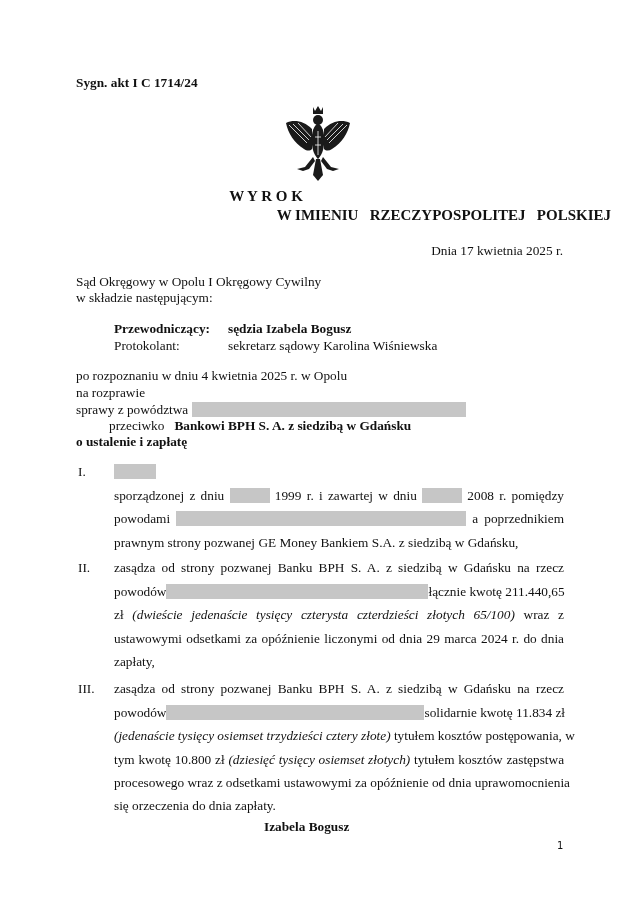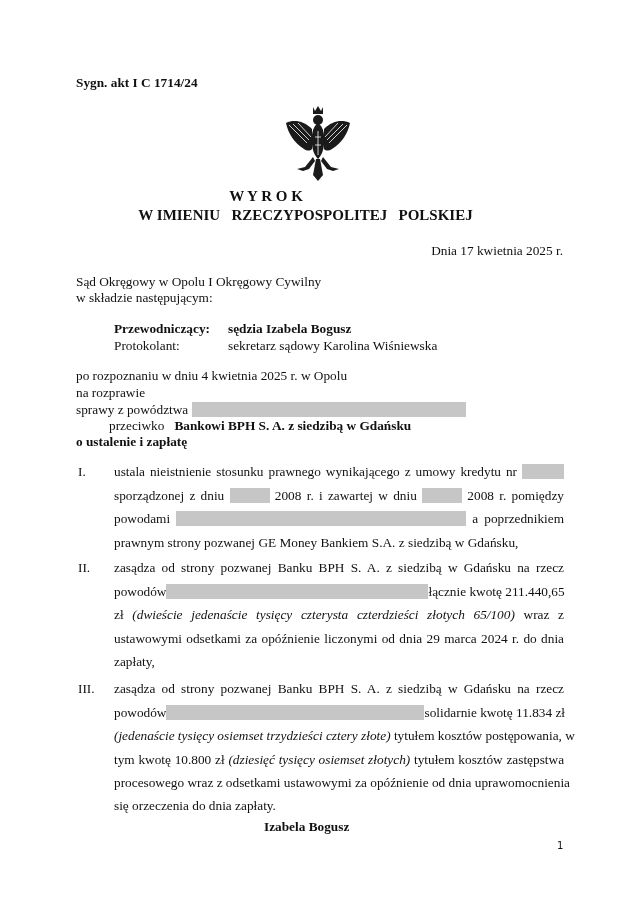--- a/index.html
+++ b/index.html
@@ -32,21 +32,21 @@
     </g>
     <g stroke="#fff" stroke-width="0.8" fill="none">
       <path d="M6 22 l18 18 M10 21 l16 16 M15 20 l13 14"></path>
       <path d="M64 22 l-18 18 M60 21 l-16 16 M55 20 l-13 14"></path>
       <path d="M35 28 l0 24 M32 34 l6 0 M32 42 l6 0"></path>
     </g>
   </svg>
 </div>
 
 <div class="abs b" style="left:0;width:532px;text-align:center;top:188px;font-size:15px;">W Y R O K</div>
-<div class="abs b" style="left:0;width:611px;text-align:center;top:207px;font-size:15px;white-space:pre;">W IMIENIU   RZECZYPOSPOLITEJ   POLSKIEJ</div>
+<div class="abs b" style="left:0;width:611px;text-align:right;top:207px;font-size:15px;white-space:pre;">W IMIENIU   RZECZYPOSPOLITEJ   POLSKIEJ</div>
 
 <div class="abs" style="right:77px;top:243px;">Dnia 17 kwietnia 2025 r.</div>
 
 <div class="abs" style="left:76px;top:274px;">Sąd Okręgowy w Opolu I Okręgowy Cywilny</div>
 <div class="abs" style="left:76px;top:290px;">w składzie następującym:</div>
 
 <div class="abs b" style="left:114px;top:321px;">Przewodniczący:</div>
 <div class="abs b" style="left:228px;top:321px;">sędzia Izabela Bogusz</div>
 <div class="abs" style="left:114px;top:338px;">Protokolant:</div>
 <div class="abs" style="left:228px;top:338px;">sekretarz sądowy Karolina Wiśniewska</div>
@@ -57,22 +57,22 @@
   <span>sprawy z powództwa</span>
   <span class="red" style="width:274px;"></span>
 </div>
 <div class="abs" style="left:76px;top:418px;margin-left:33px;">
   <span>przeciwko</span>&nbsp;&nbsp;
   <span class="b">Bankowi BPH S. A. z siedzibą w Gdańsku</span>
 </div>
 <div class="abs b" style="left:76px;top:434px;">o ustalenie i zapłatę</div>
 
 <div class="num" style="top:464px;">I.</div>
-<div class="just" style="top:464px;"><span>ustala nieistnienie stosunku prawnego wynikającego z umowy kredytu nr</span> <span class="red" style="width:42px;"></span></div>
-<div class="just" style="top:488px;"><span>sporządzonej z dniu</span> <span class="red" style="width:40px;"></span> <span>2008 r. i zawartej w dniu</span> <span class="red" style="width:40px;"></span> <span>2008 r. pomiędzy</span></div>
+<div class="just" style="top:464px;"> <span class="red" style="width:42px;"></span></div>
+<div class="just" style="top:488px;"><span>sporządzonej z dniu</span> <span class="red" style="width:40px;"></span> <span>1999 r. i zawartej w dniu</span> <span class="red" style="width:40px;"></span> <span>2008 r. pomiędzy</span></div>
 <div class="just" style="top:511px;"><span>powodami</span> <span class="red" style="width:290px;"></span> <span>a poprzednikiem</span></div>
 <div class="just last" style="top:535px;">prawnym strony pozwanej GE Money Bankiem S.A. z siedzibą w Gdańsku,</div>
 
 <div class="num" style="top:560px;">II.</div>
 <div class="just" style="top:560px;">zasądza od strony pozwanej Banku BPH S. A. z siedzibą w Gdańsku na rzecz</div>
 <div class="just" style="top:584px;font-family:Liberation Serif, serif;"><span>powodów</span><span class="red" style="width:262px;"></span><span>łącznie kwotę 211.440,65</span></div>
 <div class="just" style="top:607px;"><span>zł</span> <span class="i">(dwieście jedenaście tysięcy czterysta czterdzieści złotych 65/100)</span> <span>wraz z</span></div>
 <div class="just" style="top:631px;">ustawowymi odsetkami za opóźnienie liczonymi od dnia 29 marca 2024 r. do dnia</div>
 <div class="just last" style="top:654px;">zapłaty,</div>
 

